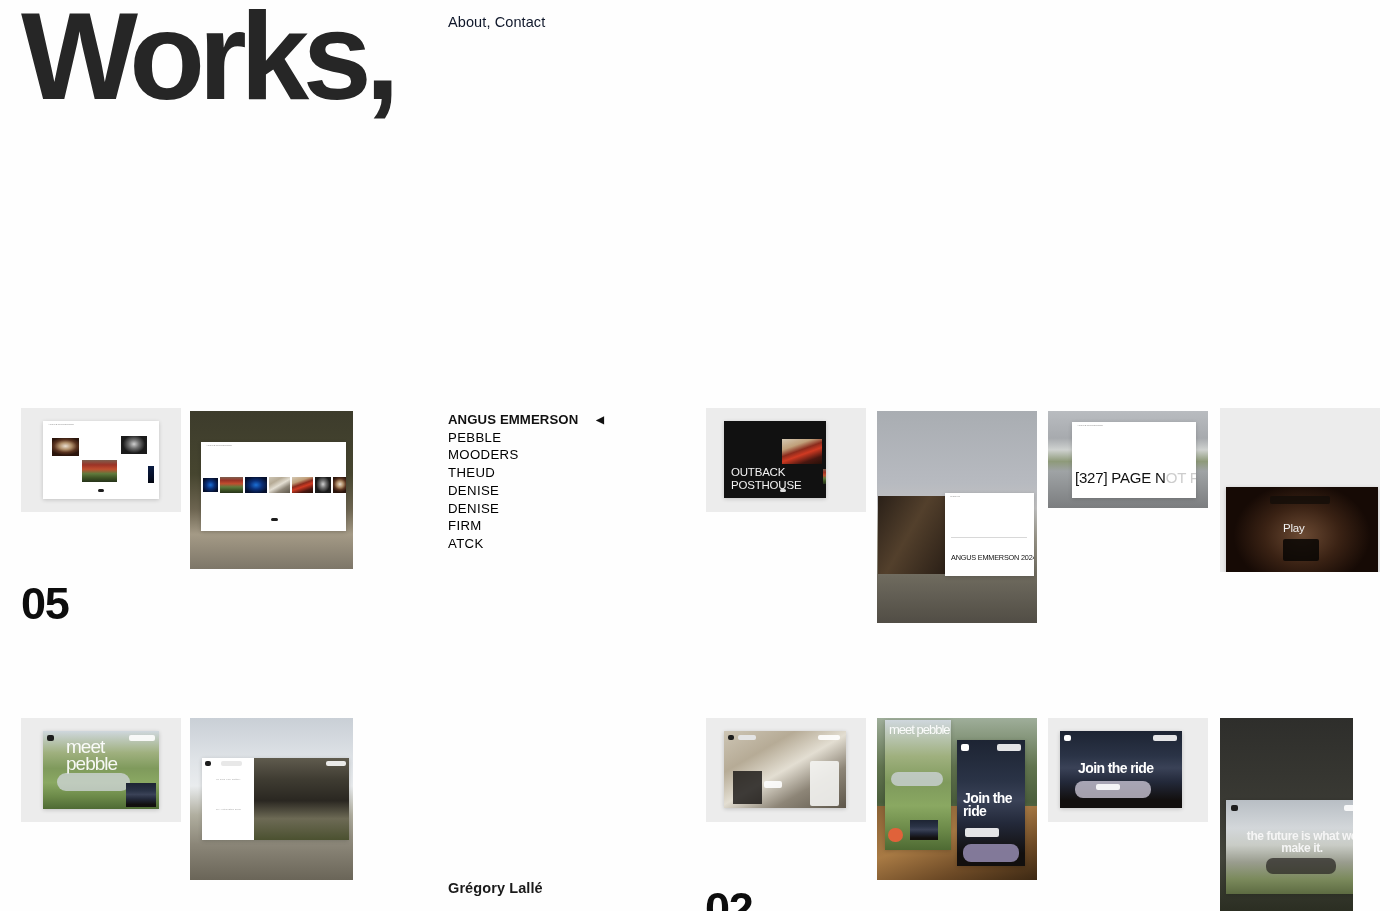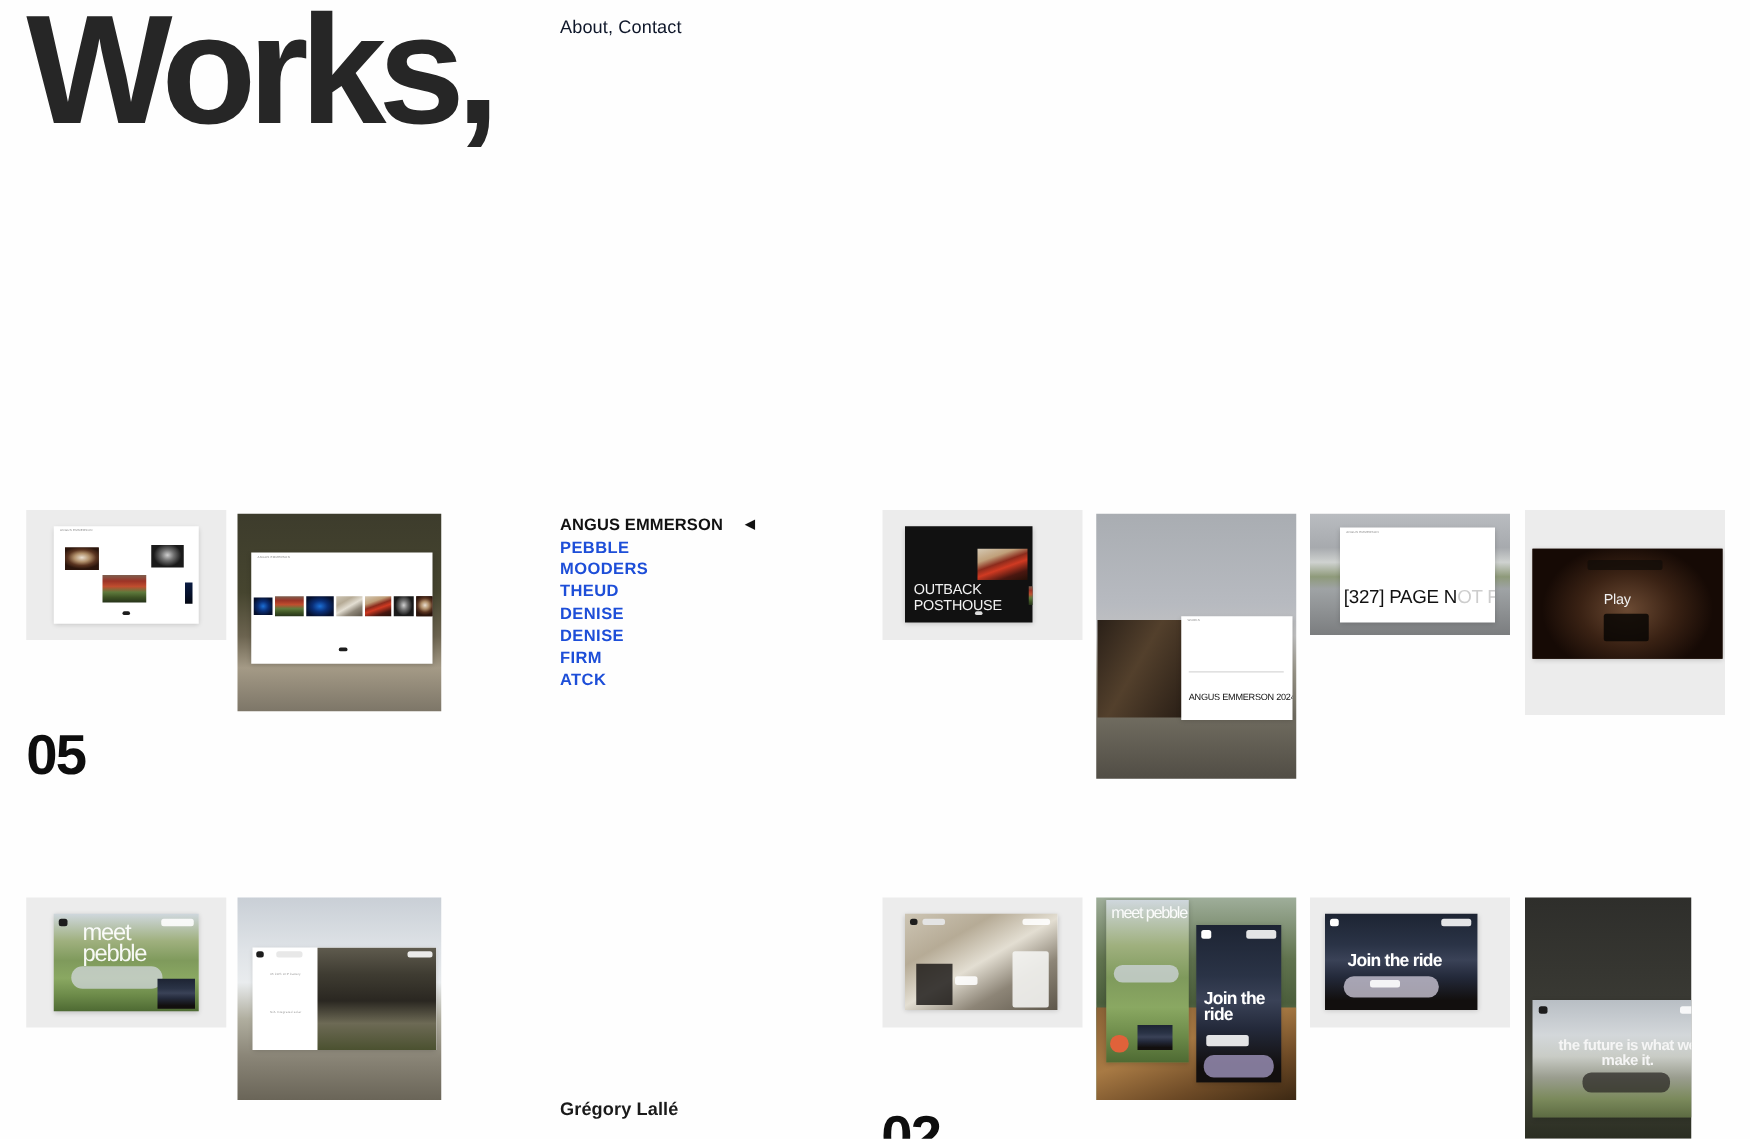--- a/index.html
+++ b/index.html
@@ -26,21 +26,21 @@
 
   
   .project-index {
     position:absolute; left:448px; top:411px;
     width:190px;
   }
   .project-row {
     display:flex; align-items:center;
     font-size:13.2px; line-height:17.7px;
     letter-spacing:0.35px;
-    color:#1d4ed8; font-weight:700;
+    color:#000000; font-weight:400;
     white-space:nowrap;
   }
   .project-row.active { color:#111; font-weight:700; letter-spacing:0.1px; }
   .project-row .marker {
     margin-left:auto; font-size:10px; color:#111;
     padding-right:34px;
   }
 
   
   .num {
@@ -81,20 +81,21 @@
 
   
   .pic-stage {
     background:
       radial-gradient(ellipse 60% 50% at 50% 45%, #e9ded0 0%, #b08f6a 38%, #5a3420 70%, #2b150c 100%),
       linear-gradient(#3a1d10,#1d0d06);
   }
   .pic-dark-room {
     background:
       radial-gradient(ellipse 45% 60% at 50% 55%, #6b4a33 0%, #3a2214 55%, #160a05 100%);
+    margin-top: 48px;
   }
   .pic-f1 {
     background:
       linear-gradient(160deg,#d4c9b4 0%, #c0a07a 28%, #8c2b1c 45%, #d03a22 58%, #4a1710 80%, #241008 100%);
   }
   .pic-crowd {
     background:
       linear-gradient(180deg,#7d5f4f 0%, #9c3326 22%, #c04e2f 42%, #5f7a3c 62%, #3d5224 82%, #26331a 100%);
   }
   .pic-bw {

